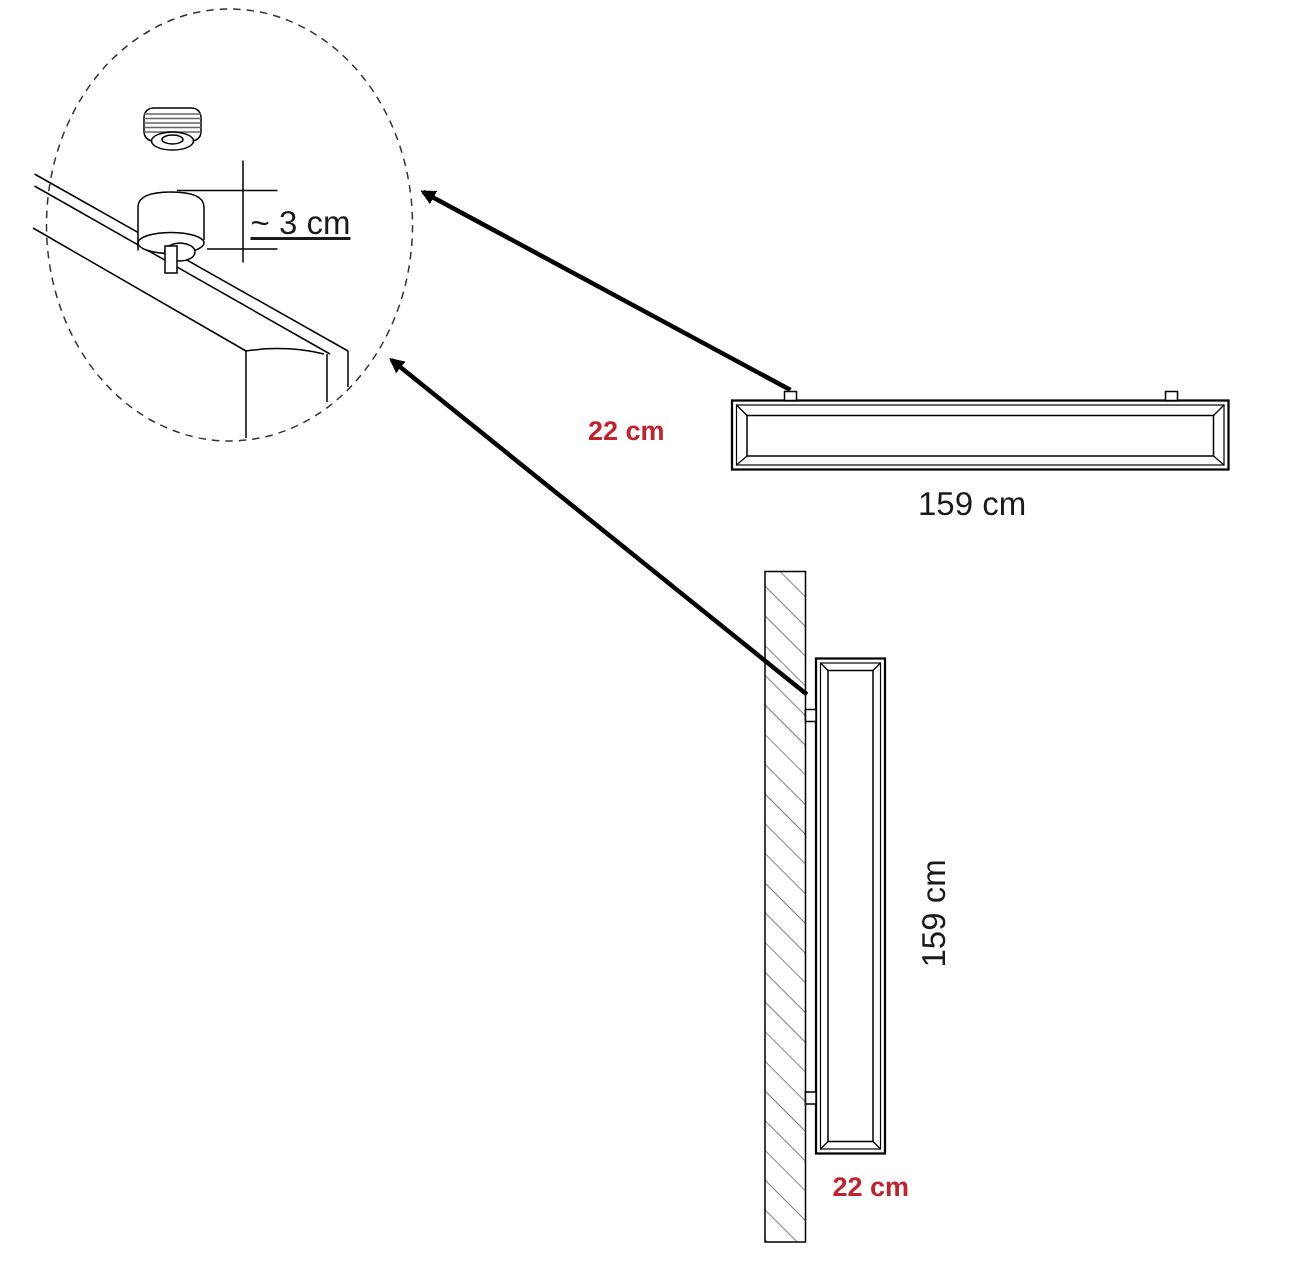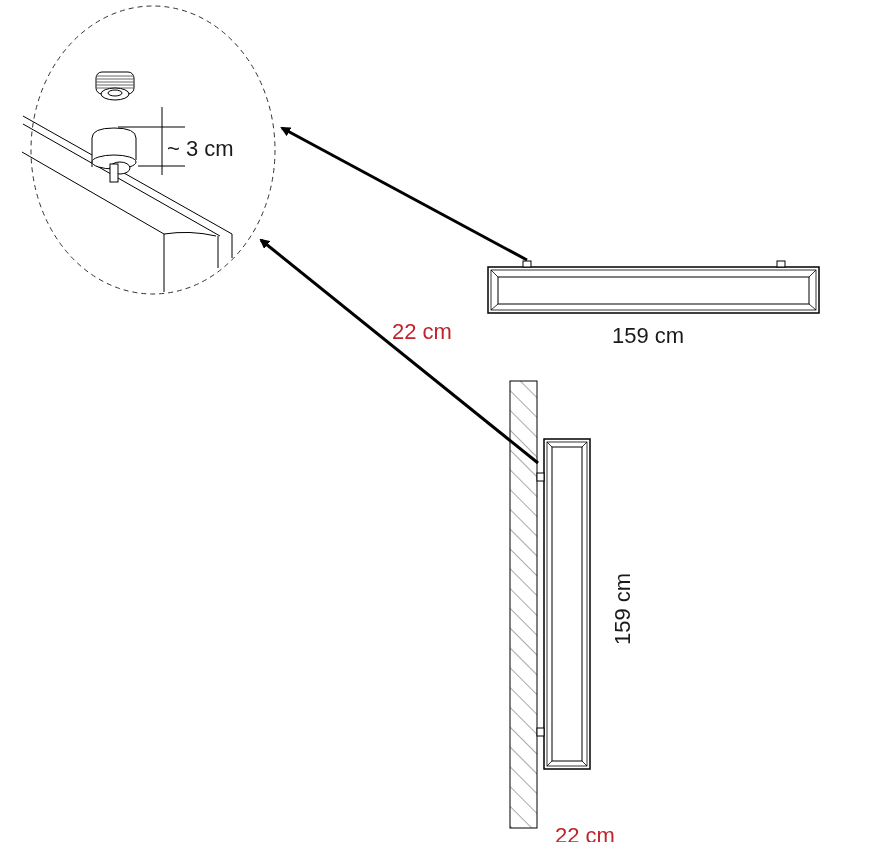--- a/index.html
+++ b/index.html
@@ -1,19 +1,19 @@
 <!DOCTYPE html>
 <html><head>
 <meta charset="utf-8">
 <style>
   html,body{margin:0;padding:0;background:#ffffff;}
   body{width:869px;height:842px;position:relative;overflow:hidden;font-family:"Liberation Sans",sans-serif;}
   svg{position:absolute;left:0;top:0;}
   .lbl{position:absolute;white-space:nowrap;color:#1a1a1a;font-family:"Liberation Sans",sans-serif;}
-  .red{font-weight:normal;font-size:22px;margin-top:42px;}
+  .red{font-weight:bold;font-size:18px;}
   .dim{font-size:22px;}
   .rot{transform-origin:left top;transform:rotate(-90deg);}
 </style>
 </head>
 <body>
 
 <svg width="869" height="842" viewBox="0 0 869 842">
   <defs>
     <pattern id="hatch" patternUnits="userSpaceOnUse" width="14" height="14" patternTransform="rotate(-45)">
       <line x1="0" y1="0" x2="0" y2="14" stroke="#555" stroke-width="1"></line>
@@ -86,19 +86,19 @@
     <line x1="547" y1="766" x2="552" y2="761" stroke="#000" stroke-width="0.8"></line>
     <line x1="587" y1="766" x2="582" y2="761" stroke="#000" stroke-width="0.8"></line>
     <rect x="537" y="473" width="7" height="8" fill="#fff" stroke="#000"></rect>
     <rect x="537" y="728" width="7" height="8" fill="#fff" stroke="#000"></rect>
   </g>
 
   <line x1="527" y1="260" x2="282" y2="128" stroke="#000" stroke-width="3" marker-end="url(#arrowhead)"></line>
   <line x1="538" y1="463" x2="261" y2="240" stroke="#000" stroke-width="3" marker-end="url(#arrowhead)"></line>
 </svg>
 
-<div class="lbl dim" style="left:167px;top:136px;">~ 3 cm</div>
+<div class="lbl dim" style="left:167px;top:136px;text-decoration:underline;">~ 3 cm</div>
 
 <div class="lbl red" style="left:392px;top:277px;color:#c0232b;">22 cm</div>
 <div class="lbl dim" style="left:612px;top:323px;">159 cm</div>
 
 <div class="lbl dim rot" style="left:610px;top:645px;">159 cm</div>
 <div class="lbl red" style="left:555px;top:781px;color:#c0232b;">22 cm</div>
 
 </body></html>

